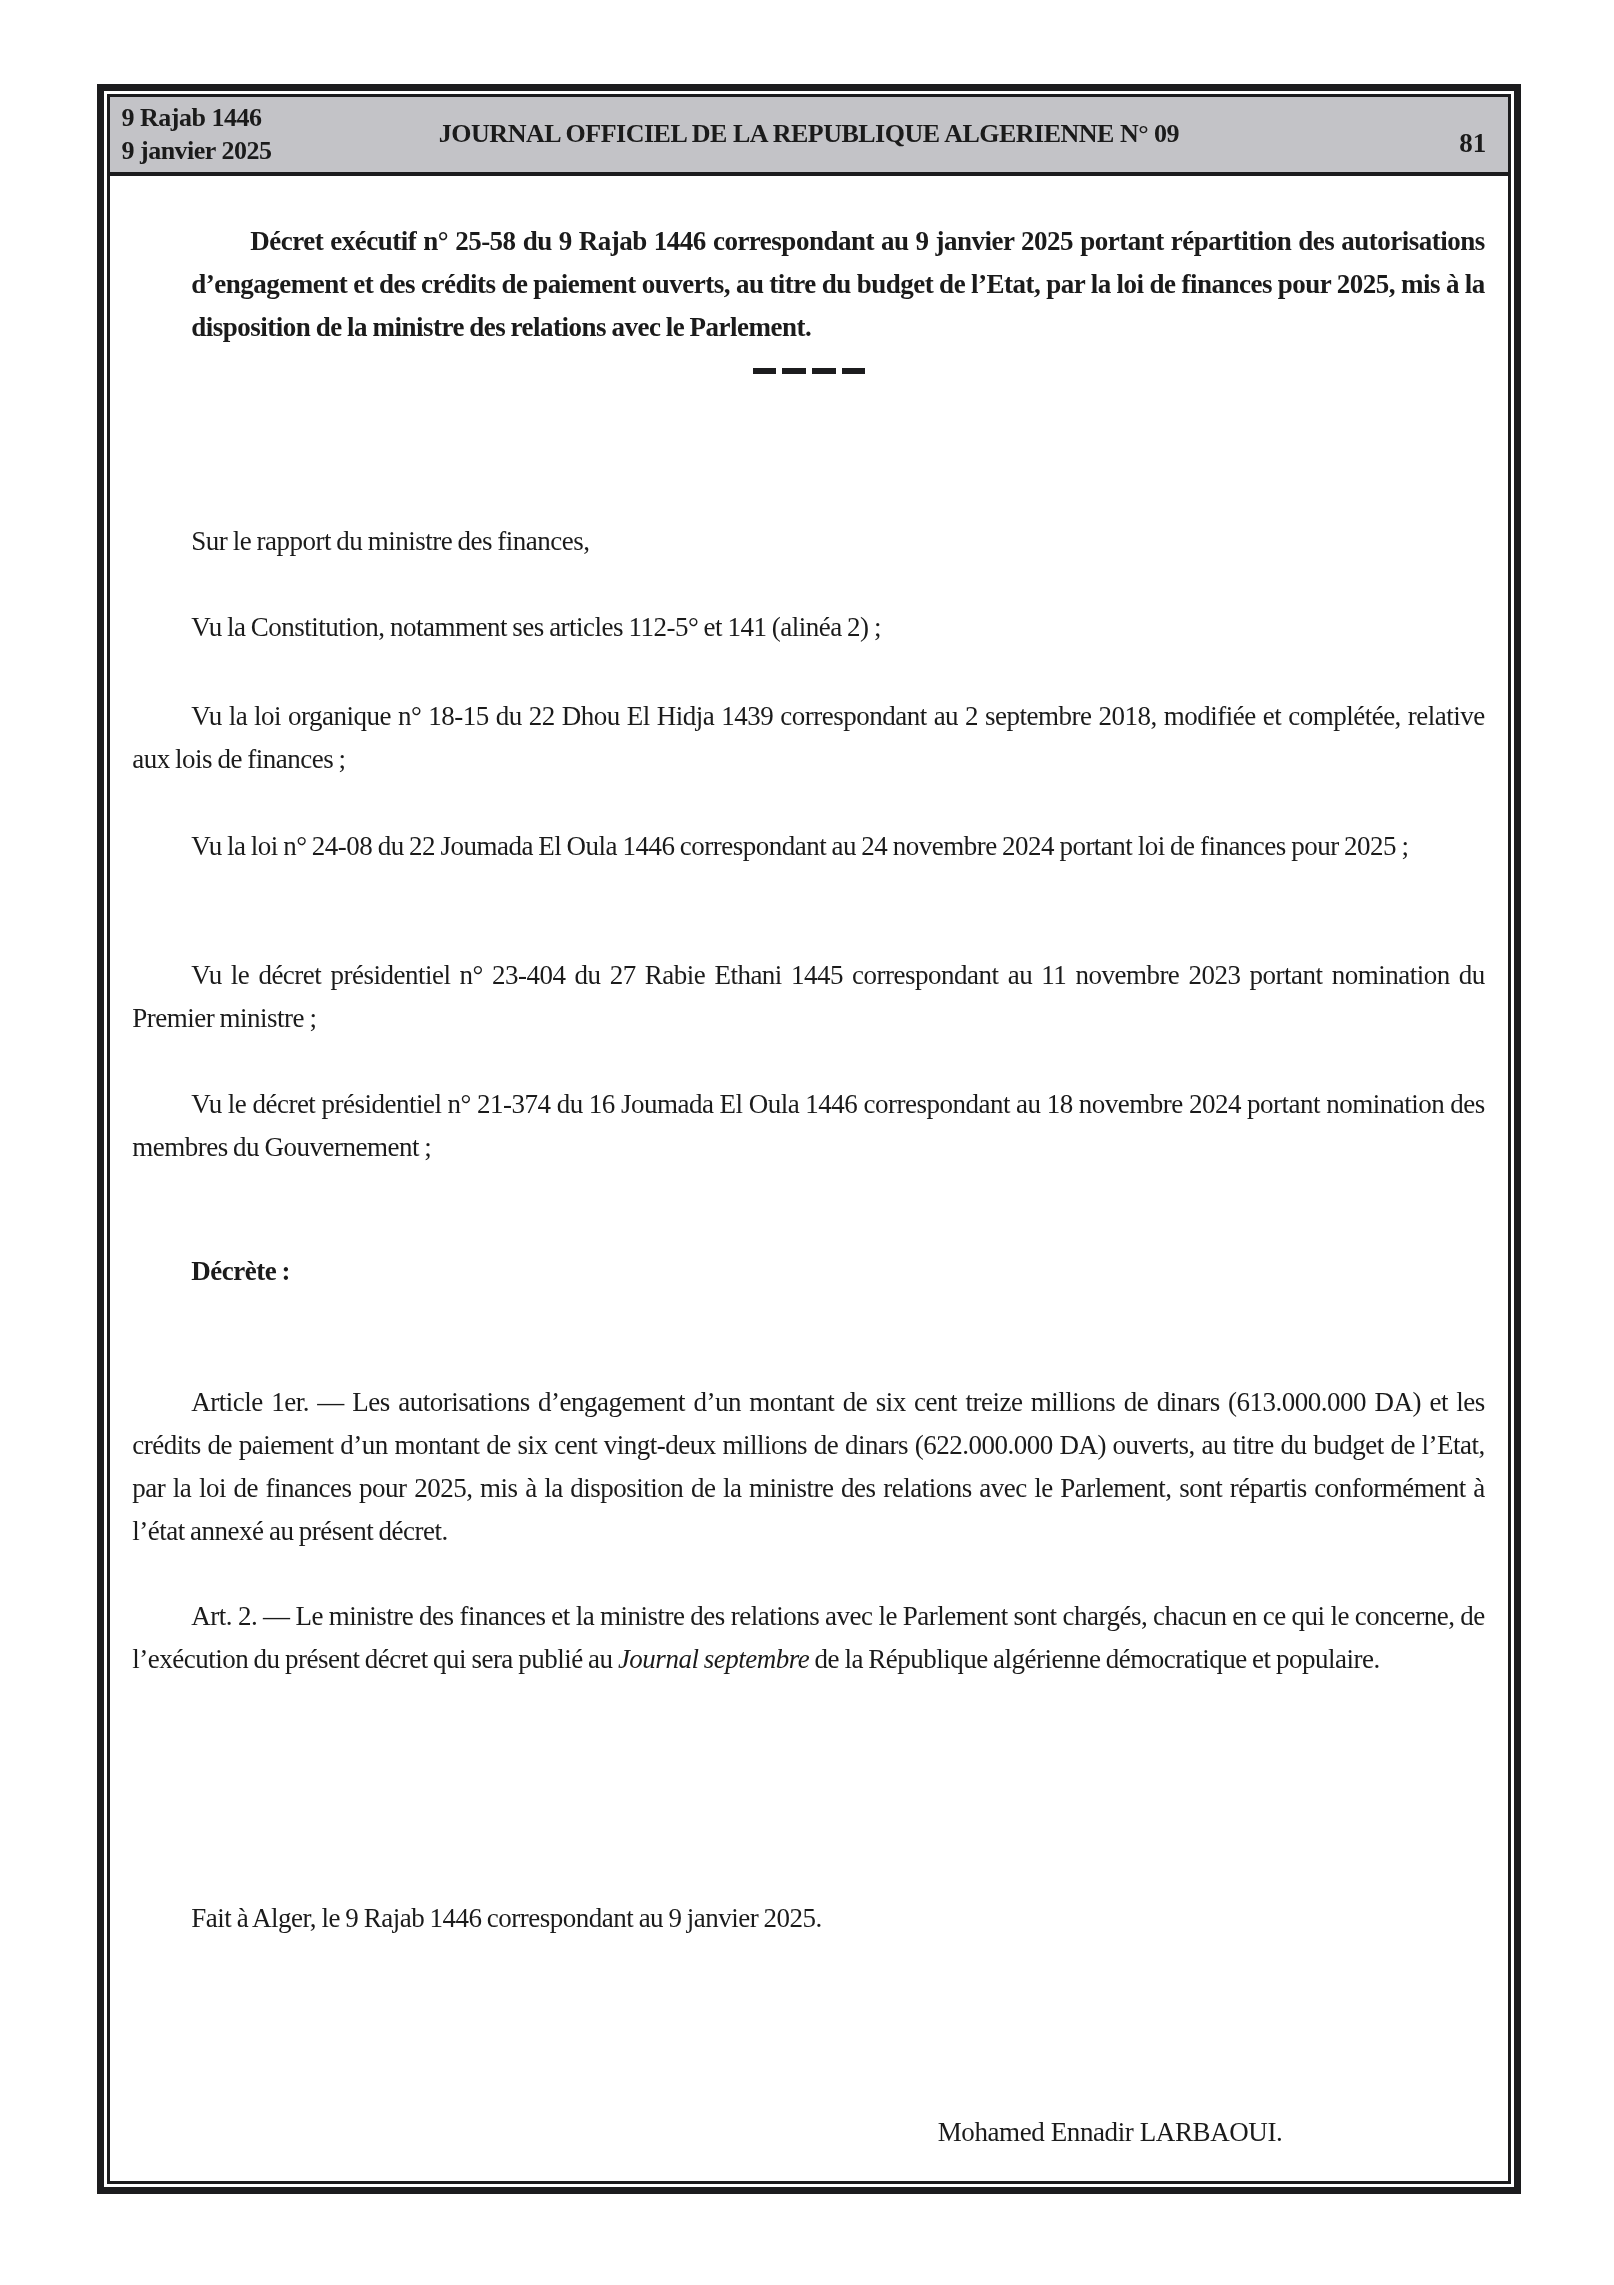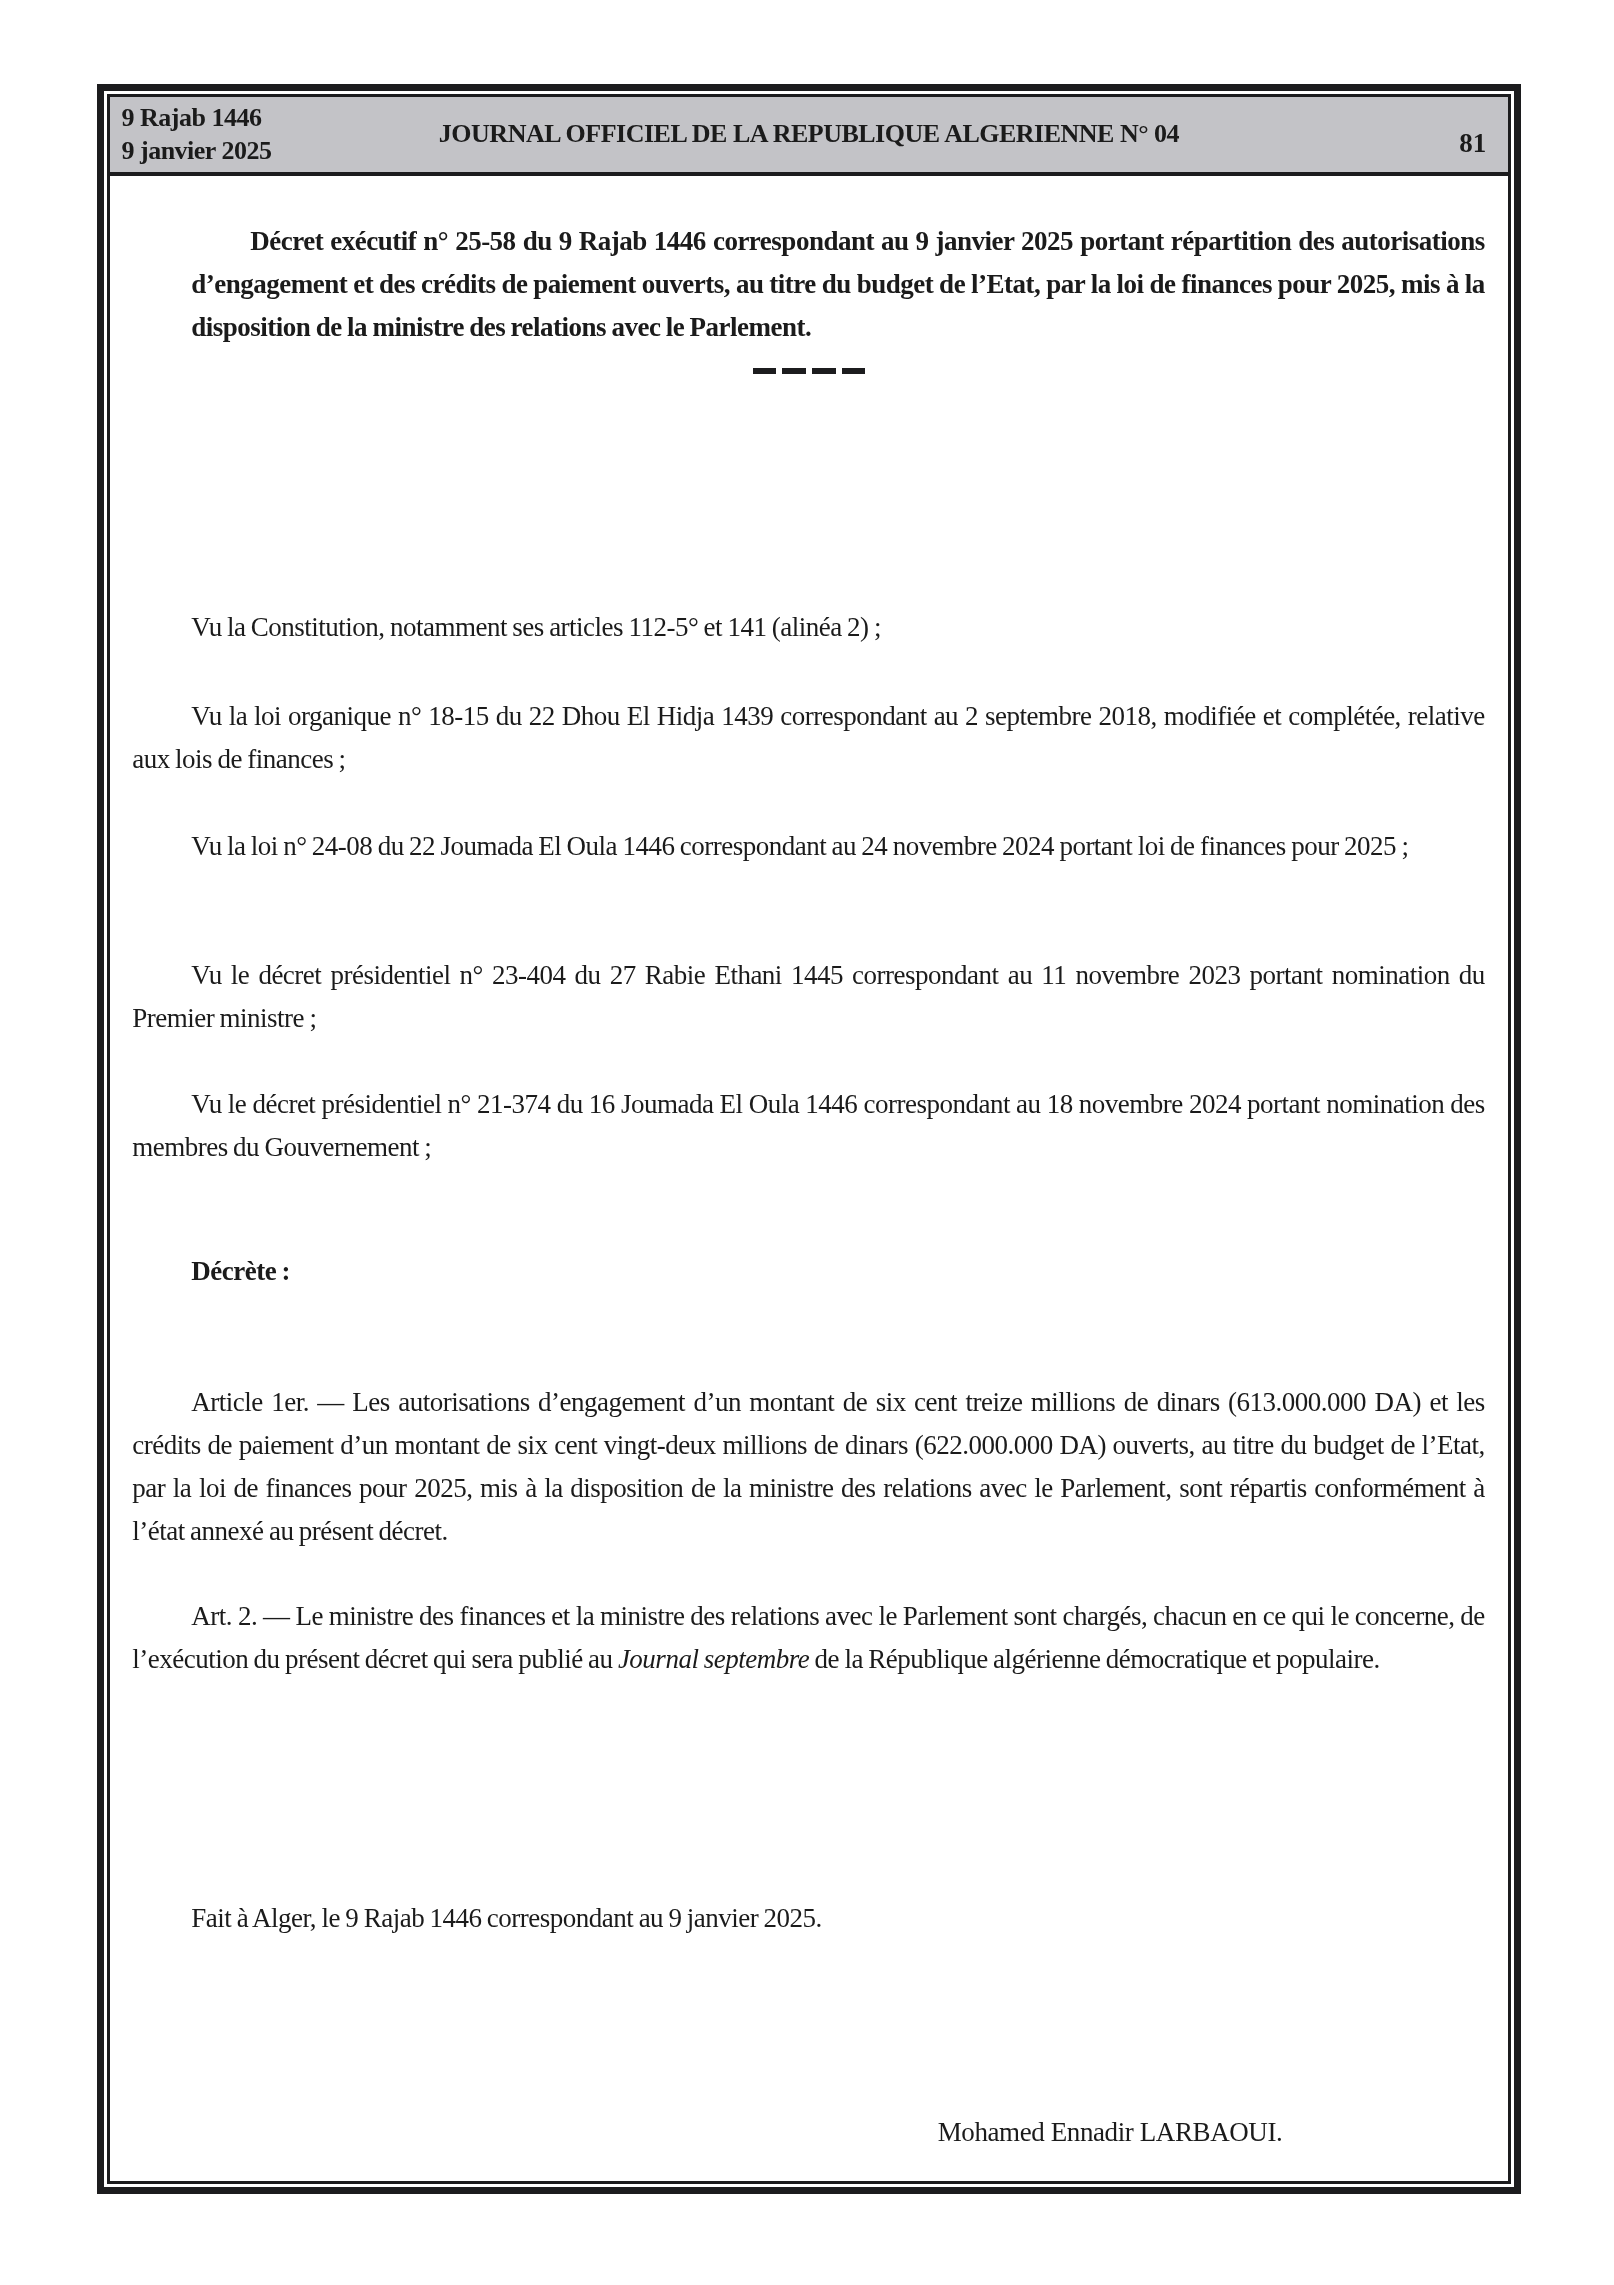--- a/index.html
+++ b/index.html
@@ -72,35 +72,36 @@
 <body>
 
 <div id="frame">
   <div id="inner">
 
     <div id="header-band">
       <div id="header-dates">
         <div>9 Rajab 1446</div>
         <div>9 janvier 2025</div>
       </div>
-      <div id="journal-title">JOURNAL OFFICIEL DE LA REPUBLIQUE ALGERIENNE N° 04</div>
+      <div id="journal-title">JOURNAL OFFICIEL DE LA REPUBLIQUE ALGERIENNE N° 09</div>
       <div id="page-number">81</div>
     </div>
 
     <div id="content">
 
       <p class="doc-title">Décret exécutif n° 25-58 du 9 Rajab 1446 correspondant au 9 janvier 2025 portant répartition des autorisations d’engagement et des crédits de paiement ouverts, au titre du budget de l’Etat, par la loi de finances pour 2025, mis à la disposition de la ministre des relations avec le Parlement.</p>
 
       <div id="separator">
         <span></span>
         <span></span>
         <span></span>
         <span></span>
       </div>
 
+      <p class="p2">Sur le rapport du ministre des finances,</p>
       <p class="p3">Vu la Constitution, notamment ses articles 112-5° et 141 (alinéa 2) ;</p>
       <p class="p4">Vu la loi organique n° 18-15 du 22 Dhou El Hidja 1439 correspondant au 2 septembre 2018, modifiée et complétée, relative aux lois de finances ;</p>
       <p class="p5">Vu la loi n° 24-08 du 22 Joumada El Oula 1446 correspondant au 24 novembre 2024 portant loi de finances pour 2025 ;</p>
       <p class="p6">Vu le décret présidentiel n° 23-404 du 27 Rabie Ethani 1445 correspondant au 11 novembre 2023 portant nomination du Premier ministre ;</p>
       <p class="p7">Vu le décret présidentiel n° 21-374 du 16 Joumada El Oula 1446 correspondant au 18 novembre 2024 portant nomination des membres du Gouvernement ;</p>
 
       <p class="enacting">Décrète :</p>
 
       <p class="article1">Article 1er. — Les autorisations d’engagement d’un montant de six cent treize millions de dinars (613.000.000 DA) et les crédits de paiement d’un montant de six cent vingt-deux millions de dinars (622.000.000 DA) ouverts, au titre du budget de l’Etat, par la loi de finances pour 2025, mis à la disposition de la ministre des relations avec le Parlement, sont répartis conformément à l’état annexé au présent décret.</p>
 

